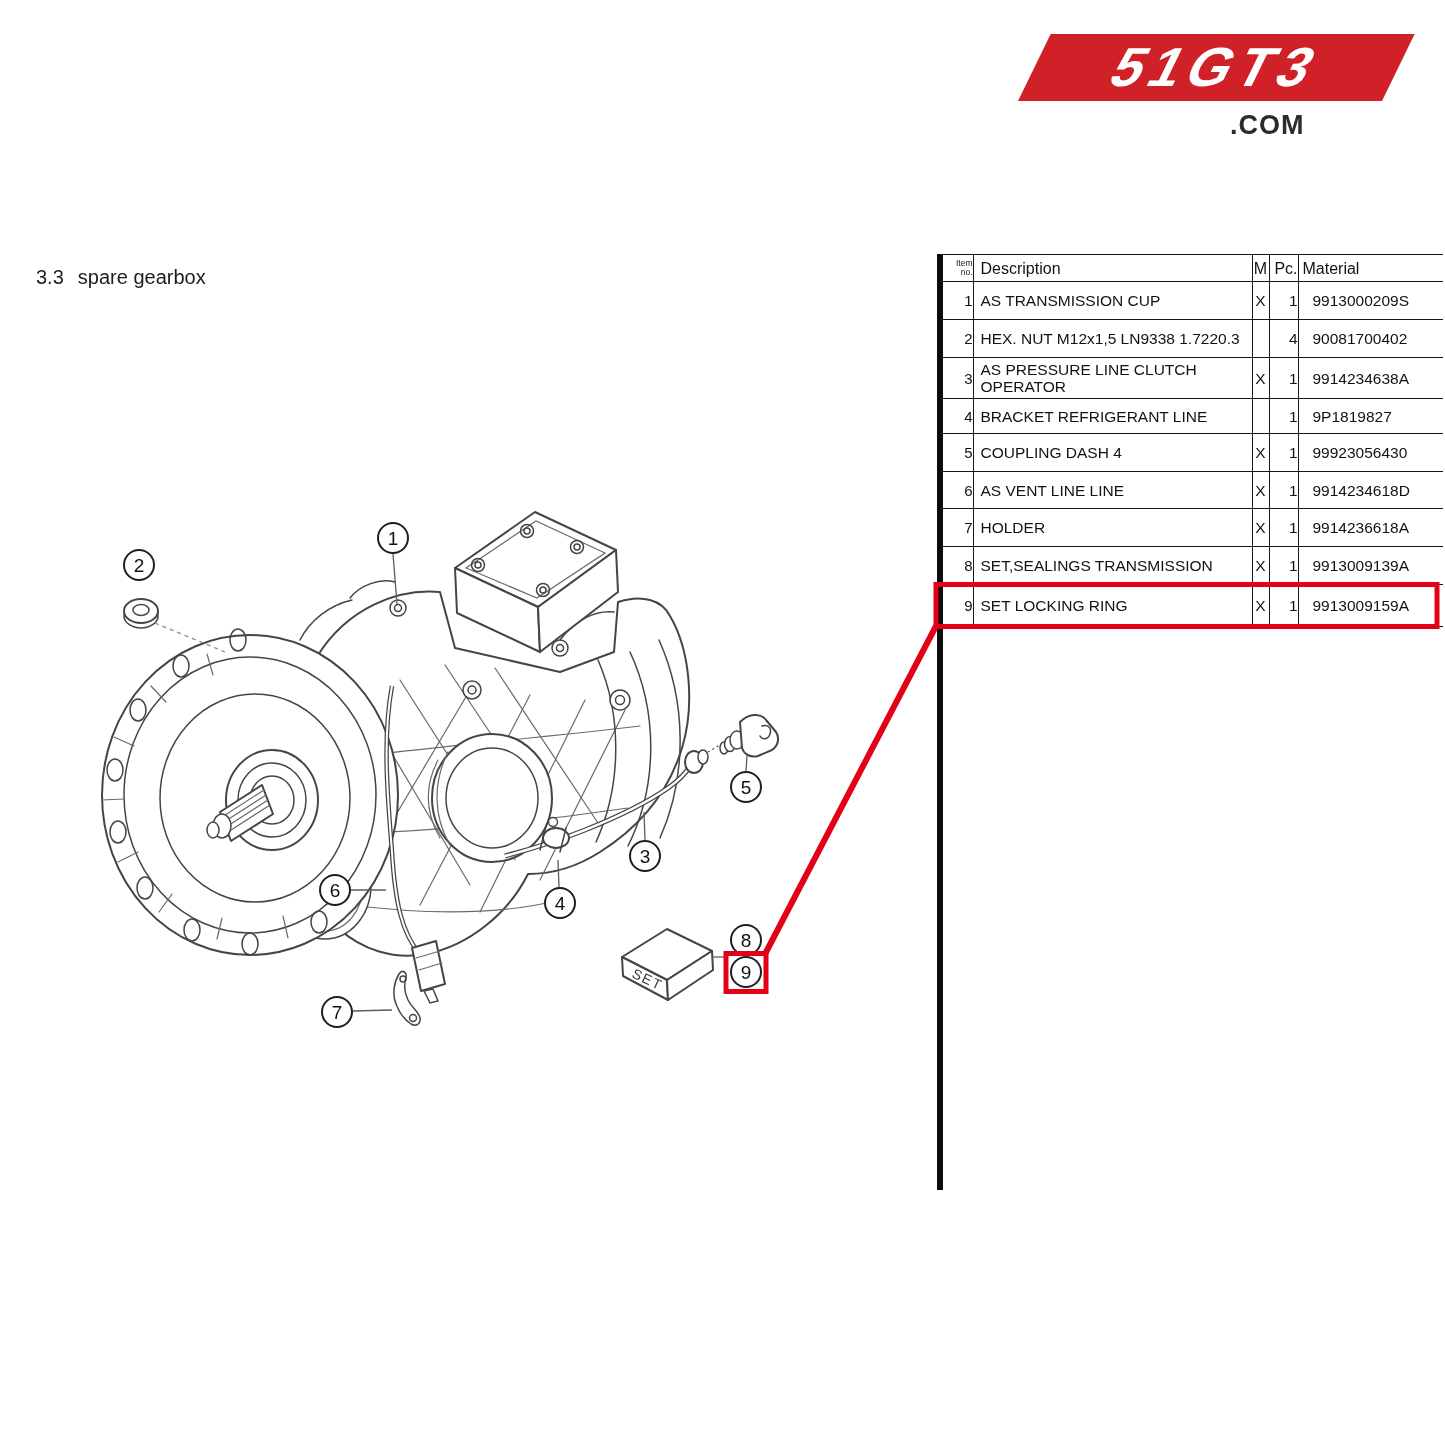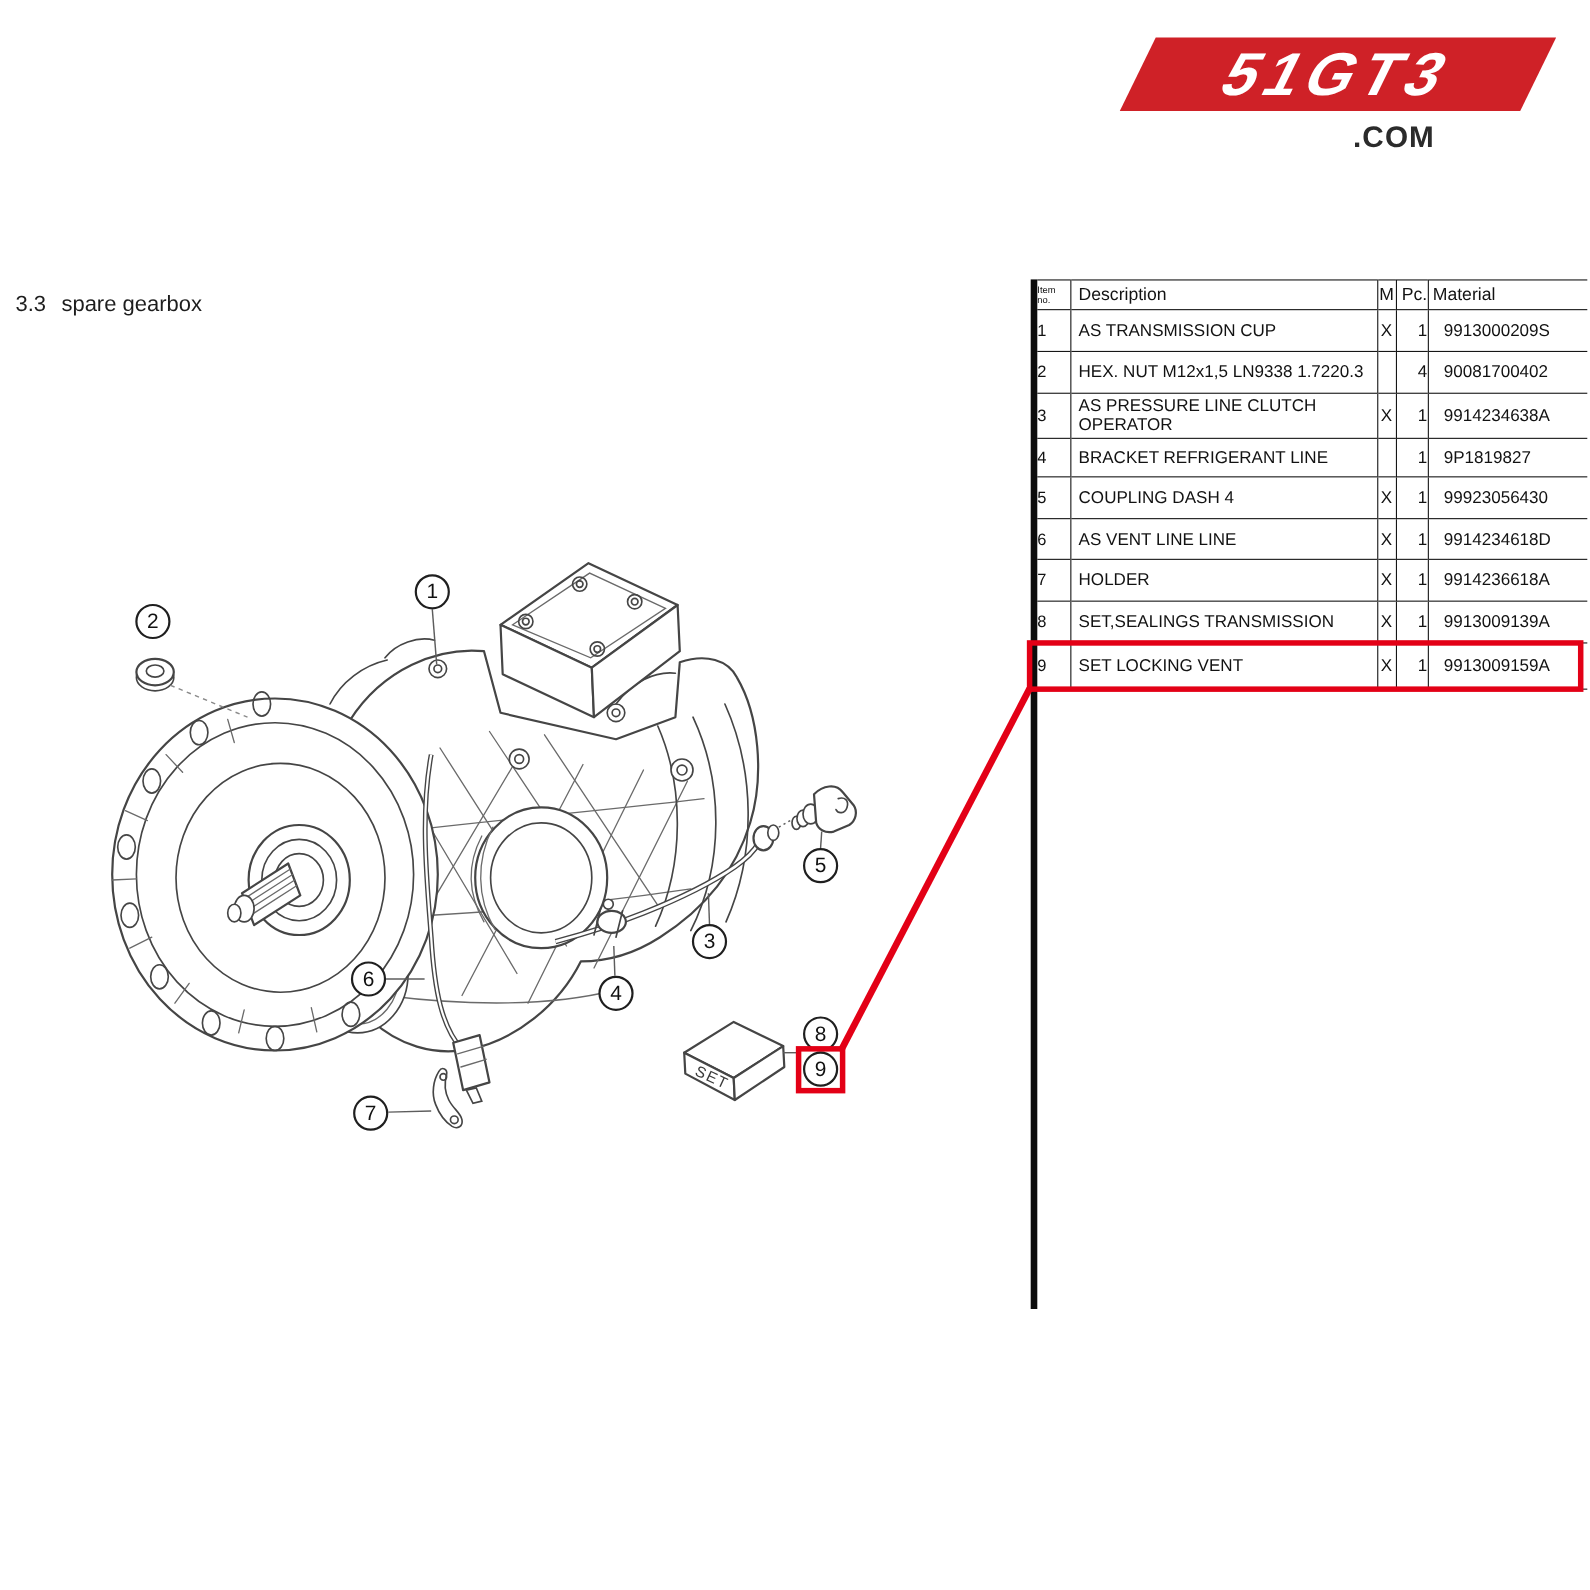--- a/index.html
+++ b/index.html
@@ -27,21 +27,21 @@
     color:#ffffff;font-weight:700;font-size:55px;letter-spacing:7px;
     line-height:67px;white-space:nowrap;
   }
   .logo-com{
     position:absolute;left:1230px;top:110px;width:152px;
     font-weight:700;font-size:27px;letter-spacing:1px;color:var(--com-text);
   }
 
   
   .section-title{
-    position:absolute;left:14px;top:266px;font-size:20px;color:#1d1d1d;
+    position:absolute;left:36px;top:266px;font-size:20px;color:#1d1d1d;
     display:flex;gap:14px;white-space:nowrap;
   }
 
   
   .diagram-svg{position:absolute;left:0;top:0;width:1445px;height:1445px;}
   .callout{
     position:absolute;width:32px;height:32px;border:2.4px solid #1f1f1f;border-radius:50%;
     background:#ffffff;display:flex;align-items:center;justify-content:center;
     font-size:19px;color:#111;line-height:1;
   }
@@ -59,21 +59,21 @@
   .parts-table col.c-m{width:17px;}
   .parts-table col.c-pc{width:29px;}
   .parts-table col.c-mat{width:145px;}
   .parts-table tr{border-bottom:1.5px solid #161616;}
   .parts-table tr.hdr{border-top:1.5px solid #161616;}
   .parts-table td{
     vertical-align:middle;font-size:15.5px;line-height:17px;color:#121212;
     border-right:1.5px solid #161616;overflow:hidden;
   }
   .parts-table td:last-child{border-right:none;}
-  .parts-table td.no{text-align:left;font-size:15px;margin-left:19px;}
+  .parts-table td.no{text-align:right;font-size:15px;margin-left:19px;}
   .parts-table td.desc{padding-left:7px;}
   .parts-table td.m{text-align:center;}
   .parts-table td.pc{text-align:right;}
   .parts-table td.mat{padding-left:14px;}
   .parts-table tr.hdr td{font-size:16px;}
   .parts-table tr.hdr td.no{font-size:8.5px;line-height:9px;}
   .parts-table tr.hdr td.desc{padding-left:7px;margin-left:40px;}
   .parts-table tr.hdr td.mat{padding-left:4px;}
 
   
@@ -359,21 +359,21 @@
   </tr>
   <tr style="height:38px;">
     <td class="no">8</td>
     <td class="desc">SET,SEALINGS TRANSMISSION</td>
     <td class="m">X</td>
     <td class="pc">1</td>
     <td class="mat">9913009139A</td>
   </tr>
   <tr style="height:42px;">
     <td class="no">9</td>
-    <td class="desc">SET LOCKING VENT</td>
+    <td class="desc">SET LOCKING RING</td>
     <td class="m">X</td>
     <td class="pc">1</td>
     <td class="mat">9913009159A</td>
   </tr>
 </tbody>
   </table>
 
 <svg class="overlay-svg" viewBox="0 0 1445 1445">
   <line class="hl" x1="764" y1="956" x2="936" y2="626" stroke-width="6"></line>
   <rect class="hl" x="726" y="953.5" width="40" height="38" stroke-width="5"></rect>

